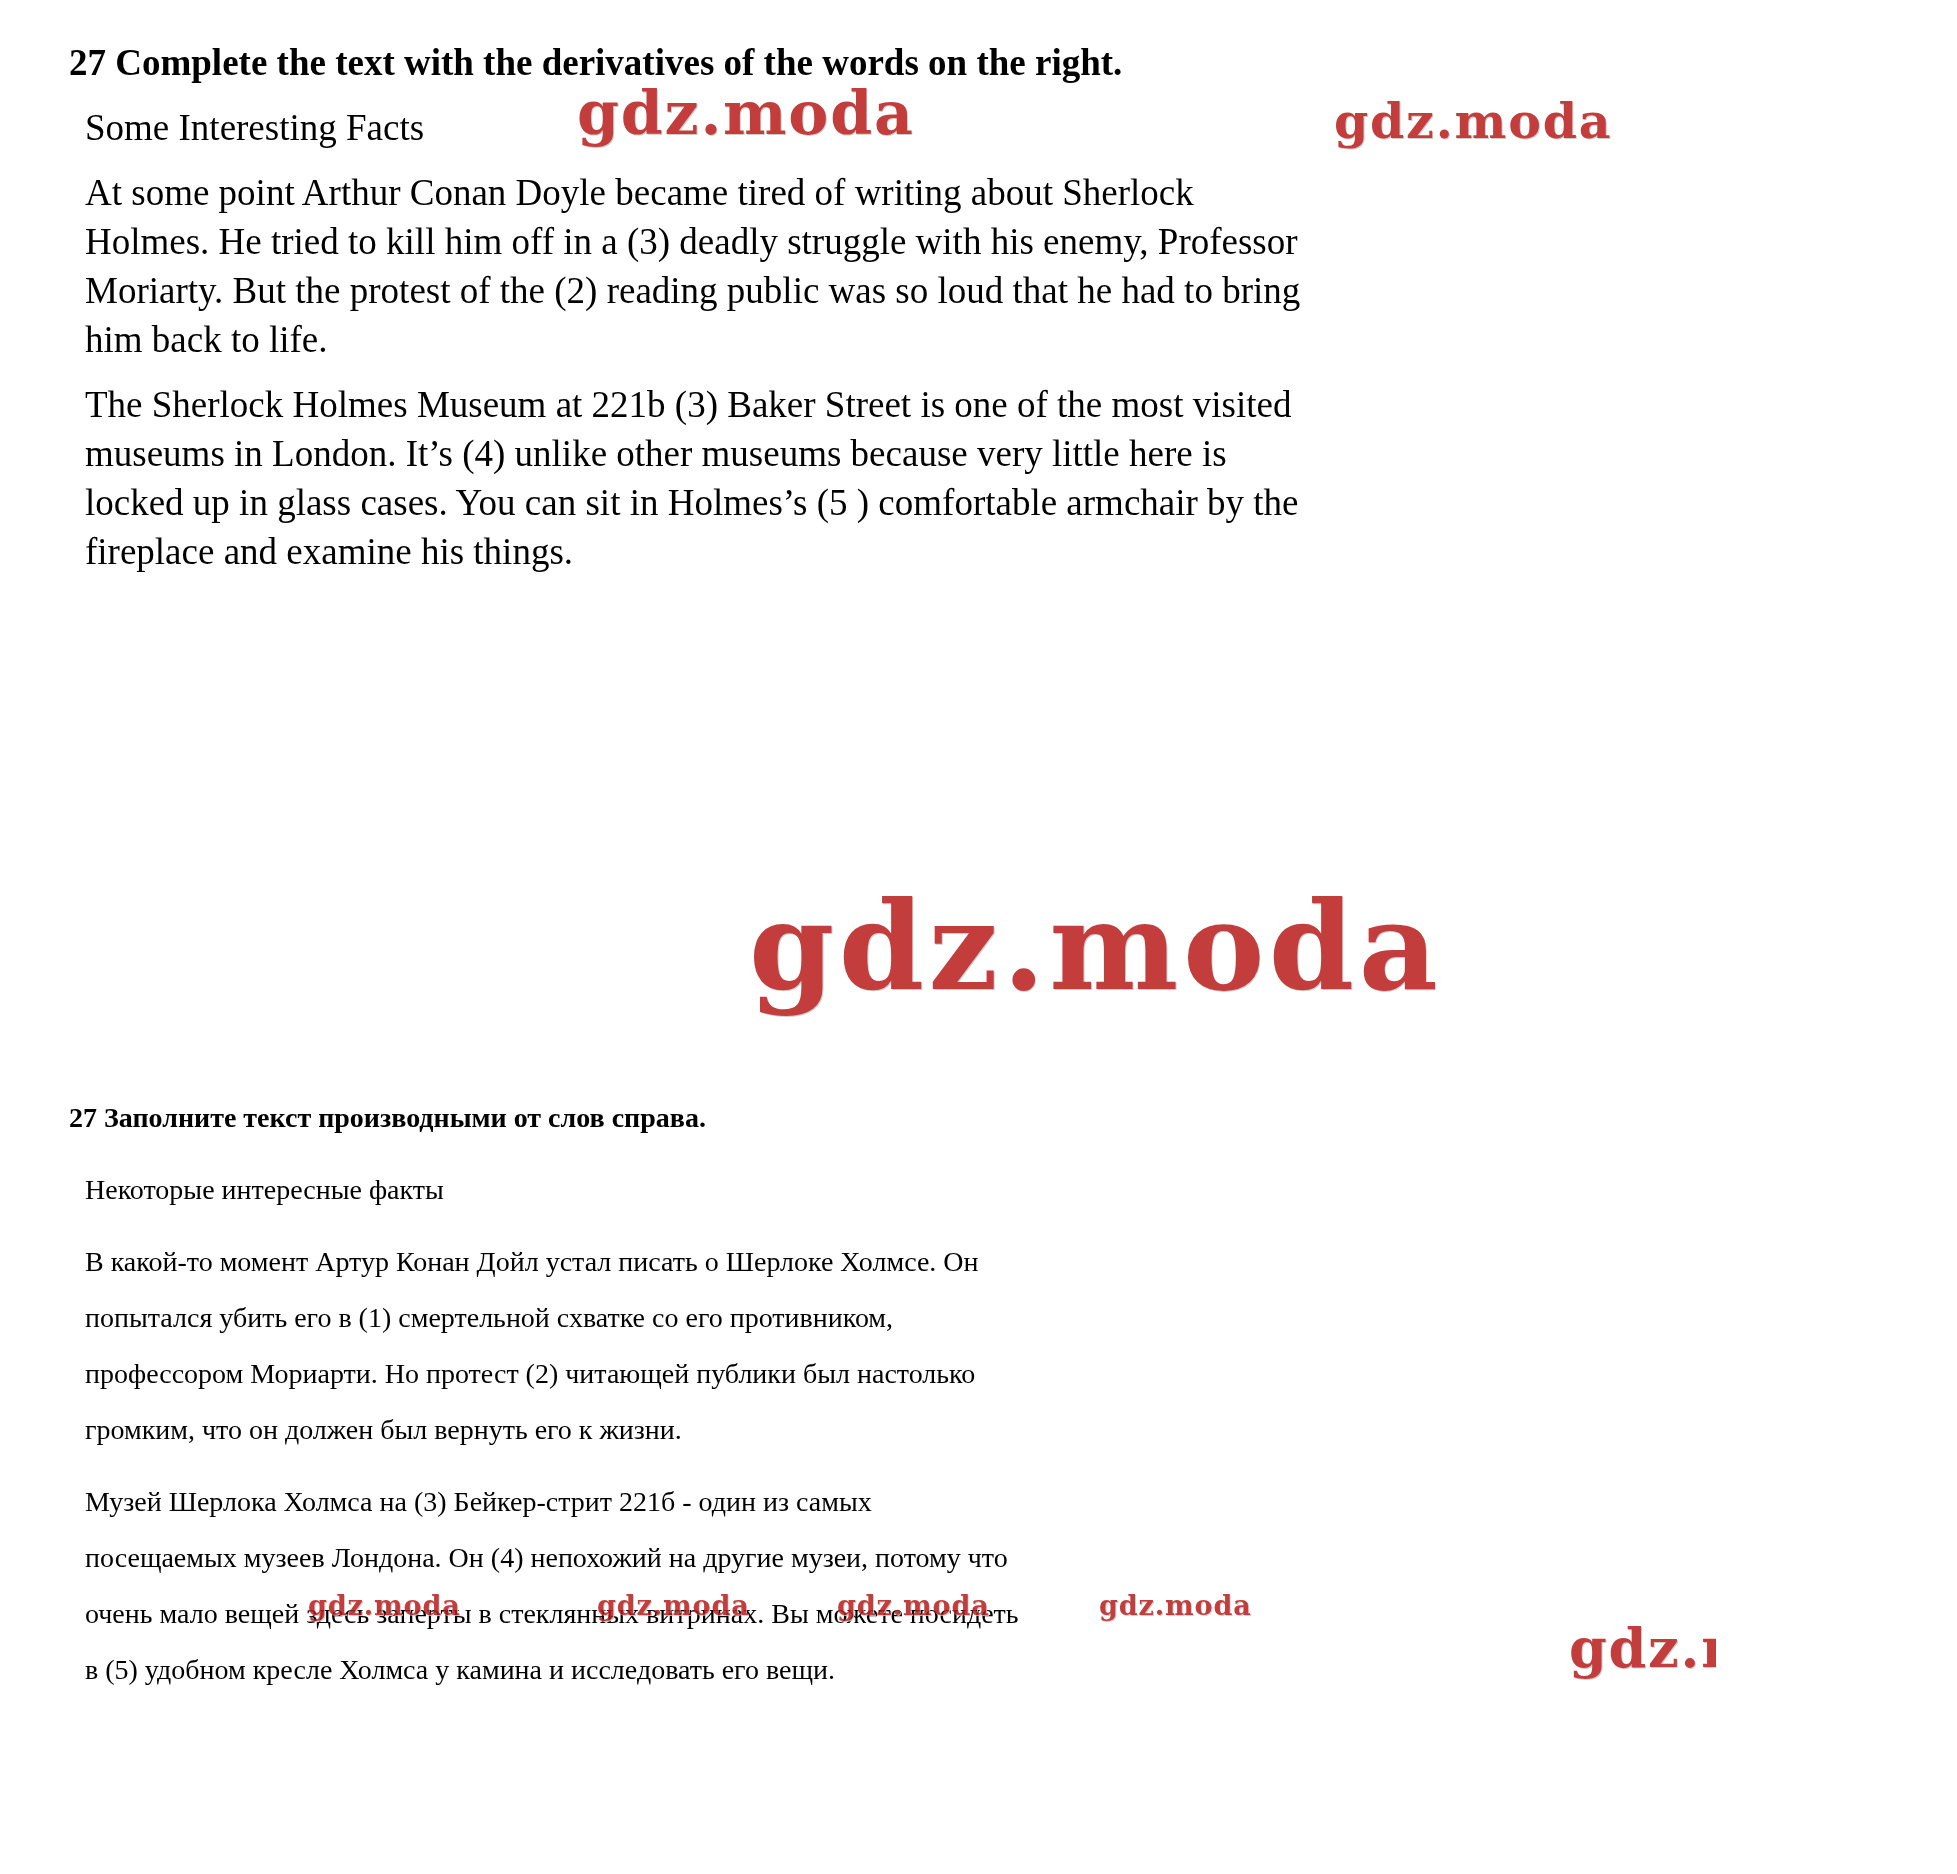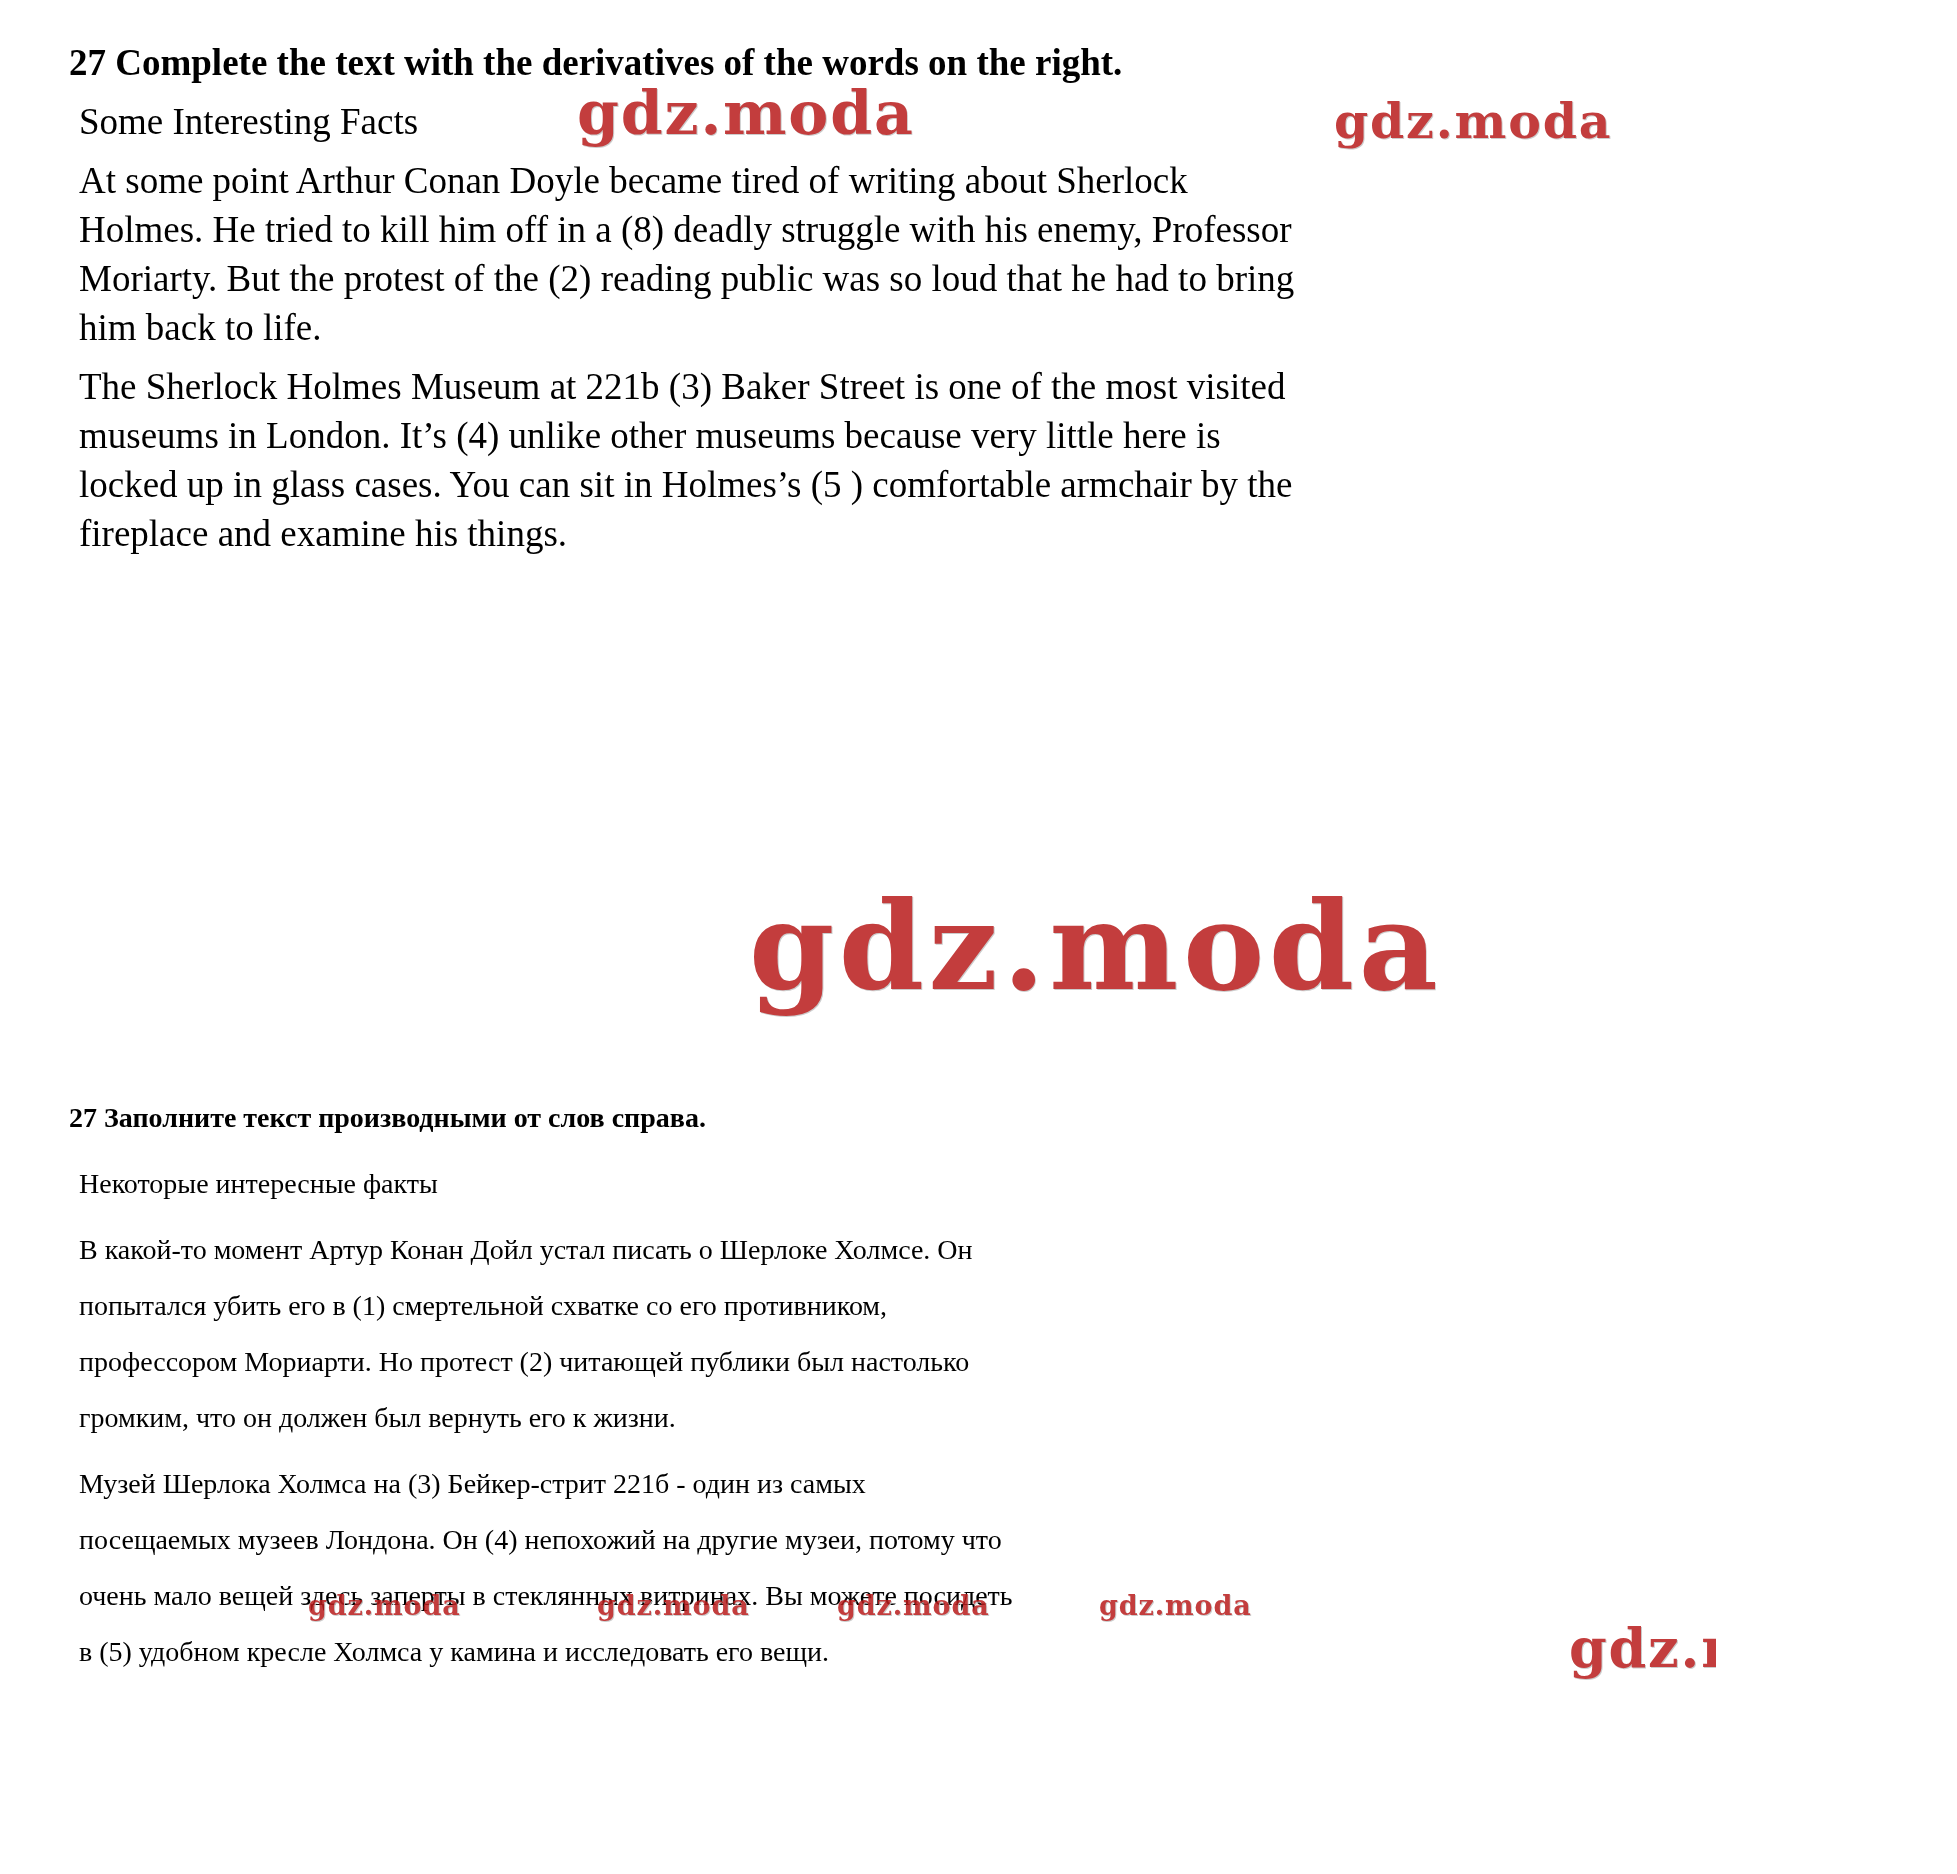--- a/index.html
+++ b/index.html
@@ -11,21 +11,21 @@
     height: 1874px;
     background: #ffffff;
     color: #000000;
     font-family: "Liberation Serif", serif;
     overflow: hidden;
   }
   .text-block { position: absolute; left: 69px; right: 51px; }
   .en-block { top: 38px;  font-size: 37px; line-height: 49px; }
   .ru-block { top: 1090px; font-size: 28px; line-height: 56px; }
   .heading { font-weight: bold; font-size: inherit; line-height: inherit; margin: 0; }
-  .para { margin: 10px; white-space: pre-line; }
+  .para { margin: 16px; white-space: pre-line; }
 
   .wm {
     position: absolute;
     font-family: "DejaVu Serif", serif;
     font-weight: bold;
     color: #b91c1c;
     letter-spacing: 1.8px;
     opacity: 0.85;
     text-shadow: 0.9px 0.9px 0 #c4c4c4;
     white-space: nowrap;
@@ -42,21 +42,21 @@
 </style>
 </head>
 <body>
 
 <div class="page">
 
   <section class="text-block en-block">
     <h1 class="heading">27 Complete the text with the derivatives of the words on the right.</h1>
     <p class="para">Some Interesting Facts</p>
     <p class="para">At some point Arthur Conan Doyle became tired of writing about Sherlock
-Holmes. He tried to kill him off in a (8) deadly struggle with his enemy, Professor
+Holmes. He tried to kill him off in a (3) deadly struggle with his enemy, Professor
 Moriarty. But the protest of the (2) reading public was so loud that he had to bring
 him back to life.</p>
     <p class="para">The Sherlock Holmes Museum at 221b (3) Baker Street is one of the most visited
 museums in London. It’s (4) unlike other museums because very little here is
 locked up in glass cases. You can sit in Holmes’s (5 ) comfortable armchair by the
 fireplace and examine his things.</p>
   </section>
 
   <section class="text-block ru-block">
     <h1 class="heading">27 Заполните текст производными от слов справа.</h1>

